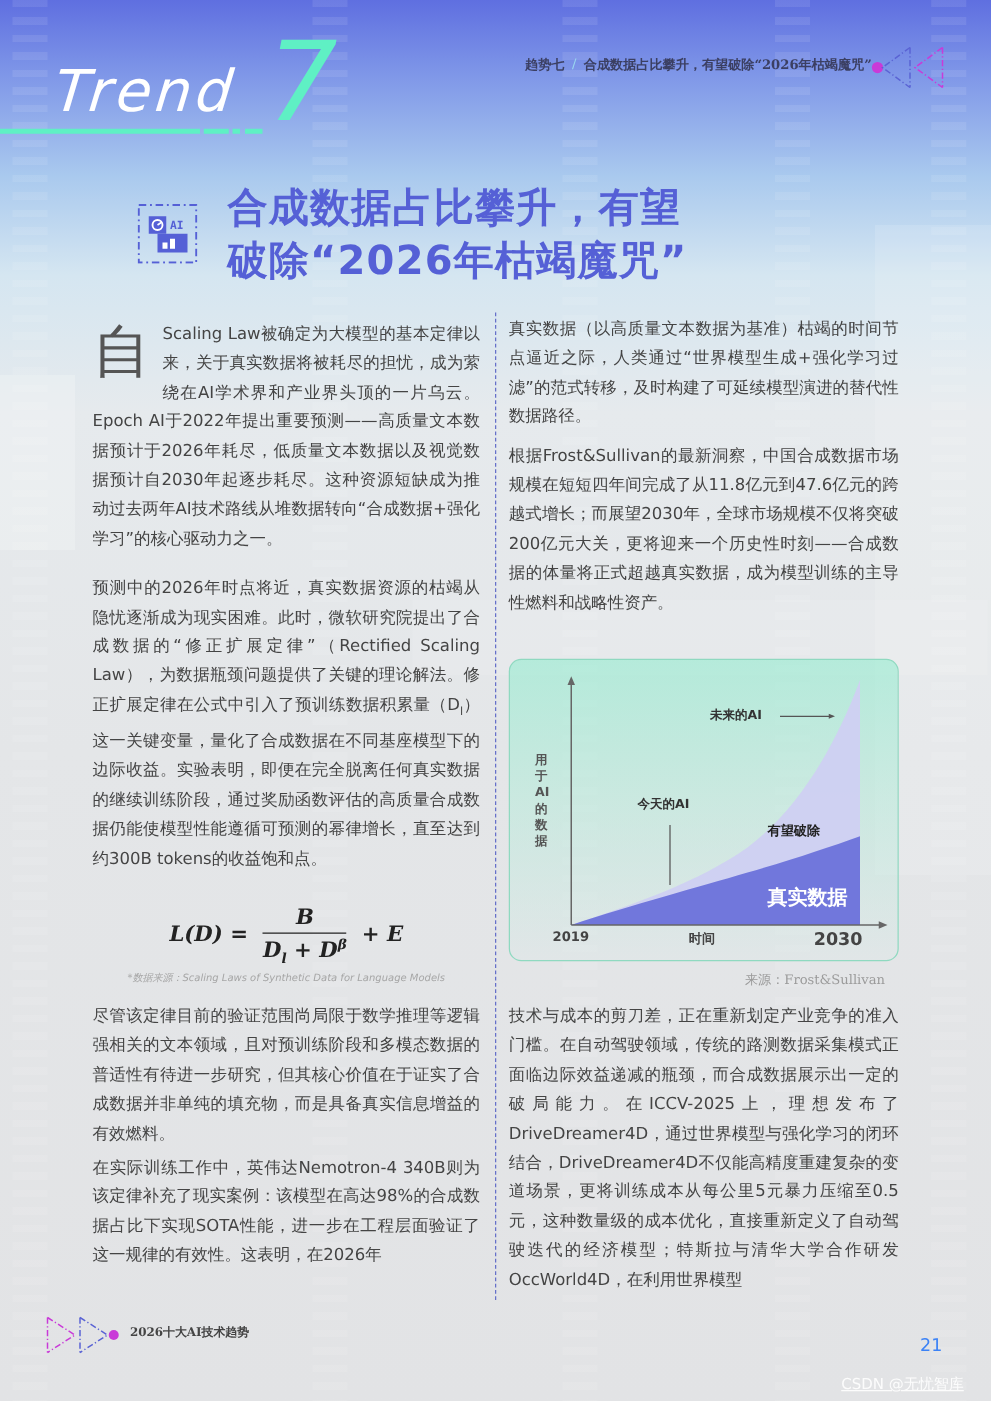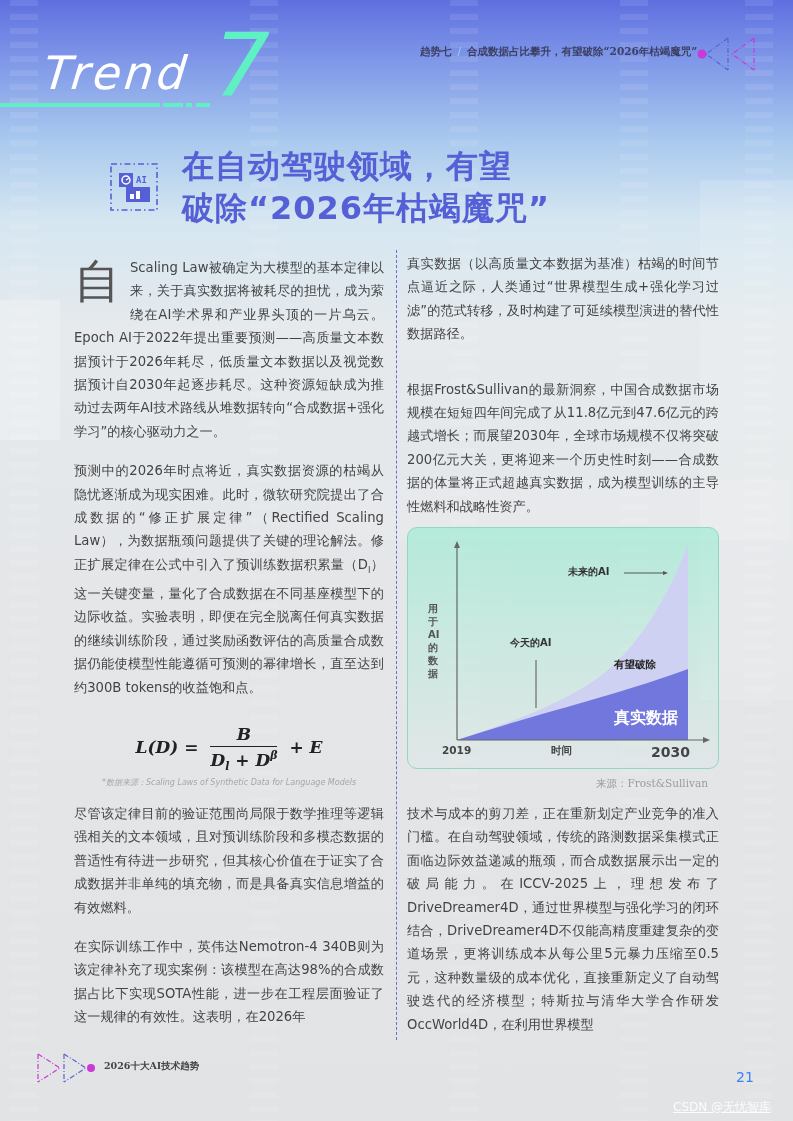--- a/index.html
+++ b/index.html
@@ -159,21 +159,21 @@
     <circle cx="16" cy="17" r="4" fill="none" stroke="#fff" stroke-width="1.5"></circle>
     <line x1="16" y1="17" x2="19" y2="15" stroke="#fff" stroke-width="1.3"></line>
     <text x="26" y="20" font-family="DejaVu Sans Mono, monospace" font-size="9" font-weight="bold" fill="#5560d6">AI</text>
     <rect x="16" y="24" width="24" height="15" fill="#5560d6"></rect>
     <rect x="20" y="31" width="4" height="5" fill="#fff"></rect>
     <rect x="26" y="28" width="4" height="8" fill="#fff"></rect>
     <rect x="32" y="26" width="4" height="10" fill="#fff" opacity="0"></rect>
   </svg>
 </div>
 <div class="title">
-  <div>在自动驾驶领域，有望</div>
+  <div>合成数据占比攀升，有望</div>
   <div>破除“2026年枯竭魔咒”</div>
 </div>
 
 <div class="divider"></div>
 
 <div class="col-text col-left" style="top:256px;">
   <div class="para dropcap-wrap">
     <span class="dropcap">自</span>
     <span>Scaling Law被确定为大模型的基本定律以来，关于真实数据将被耗尽的担忧，成为萦绕在AI学术界和产业界头顶的一片乌云。Epoch AI于2022年提出重要预测——高质量文本数据预计于2026年耗尽，低质量文本数据以及视觉数据预计自2030年起逐步耗尽。这种资源短缺成为推动过去两年AI技术路线从堆数据转向“合成数据+强化学习”的核心驱动力之一。</span>
   </div>
@@ -186,26 +186,26 @@
   <span>L(D) =</span>
   <span class="frac">
     <span class="num">B</span>
     <span class="den"><span>D</span><sub>l</sub><span> + D</span><sup>β</sup></span>
   </span>
   <span>+ E</span>
 </div>
 <div class="footnote">*数据来源：Scaling Laws of Synthetic Data for Language Models</div>
 
 <div class="col-text col-left" style="top:802px;">
-  <div class="para" style="margin-bottom:16px;">尽管该定律目前的验证范围尚局限于数学推理等逻辑强相关的文本领域，且对预训练阶段和多模态数据的普适性有待进一步研究，但其核心价值在于证实了合成数据并非单纯的填充物，而是具备真实信息增益的有效燃料。</div>
+  <div class="para" style="margin-bottom:4px;">尽管该定律目前的验证范围尚局限于数学推理等逻辑强相关的文本领域，且对预训练阶段和多模态数据的普适性有待进一步研究，但其核心价值在于证实了合成数据并非单纯的填充物，而是具备真实信息增益的有效燃料。</div>
   <div class="para">在实际训练工作中，英伟达Nemotron-4 340B则为该定律补充了现实案例：该模型在高达98%的合成数据占比下实现SOTA性能，进一步在工程层面验证了这一规律的有效性。这表明，在2026年</div>
 </div>
 
 <div class="col-text col-right" style="top:252px;">
-  <div class="para" style="margin-bottom:32px;">真实数据（以高质量文本数据为基准）枯竭的时间节点逼近之际，人类通过“世界模型生成+强化学习过滤”的范式转移，及时构建了可延续模型演进的替代性数据路径。</div>
+  <div class="para" style="margin-bottom:8px;">真实数据（以高质量文本数据为基准）枯竭的时间节点逼近之际，人类通过“世界模型生成+强化学习过滤”的范式转移，及时构建了可延续模型演进的替代性数据路径。</div>
   <div class="para">根据Frost&amp;Sullivan的最新洞察，中国合成数据市场规模在短短四年间完成了从11.8亿元到47.6亿元的跨越式增长；而展望2030年，全球市场规模不仅将突破200亿元大关，更将迎来一个历史性时刻——合成数据的体量将正式超越真实数据，成为模型训练的主导性燃料和战略性资产。</div>
 </div>
 
 <div class="chart-box">
   <svg width="312" height="242" viewBox="0 0 312 242">
 
     <path d="M 49 212 C 100 195, 150 178, 190 150 C 230 120, 260 70, 280 16 L 280 212 Z" fill="#cfd0f2" opacity="0.95"></path>
 
     <path d="M 49 212 C 100 195, 150 182, 190 170 C 225 160, 255 150, 280 141 L 280 212 Z" fill="#7177dc"></path>
 

